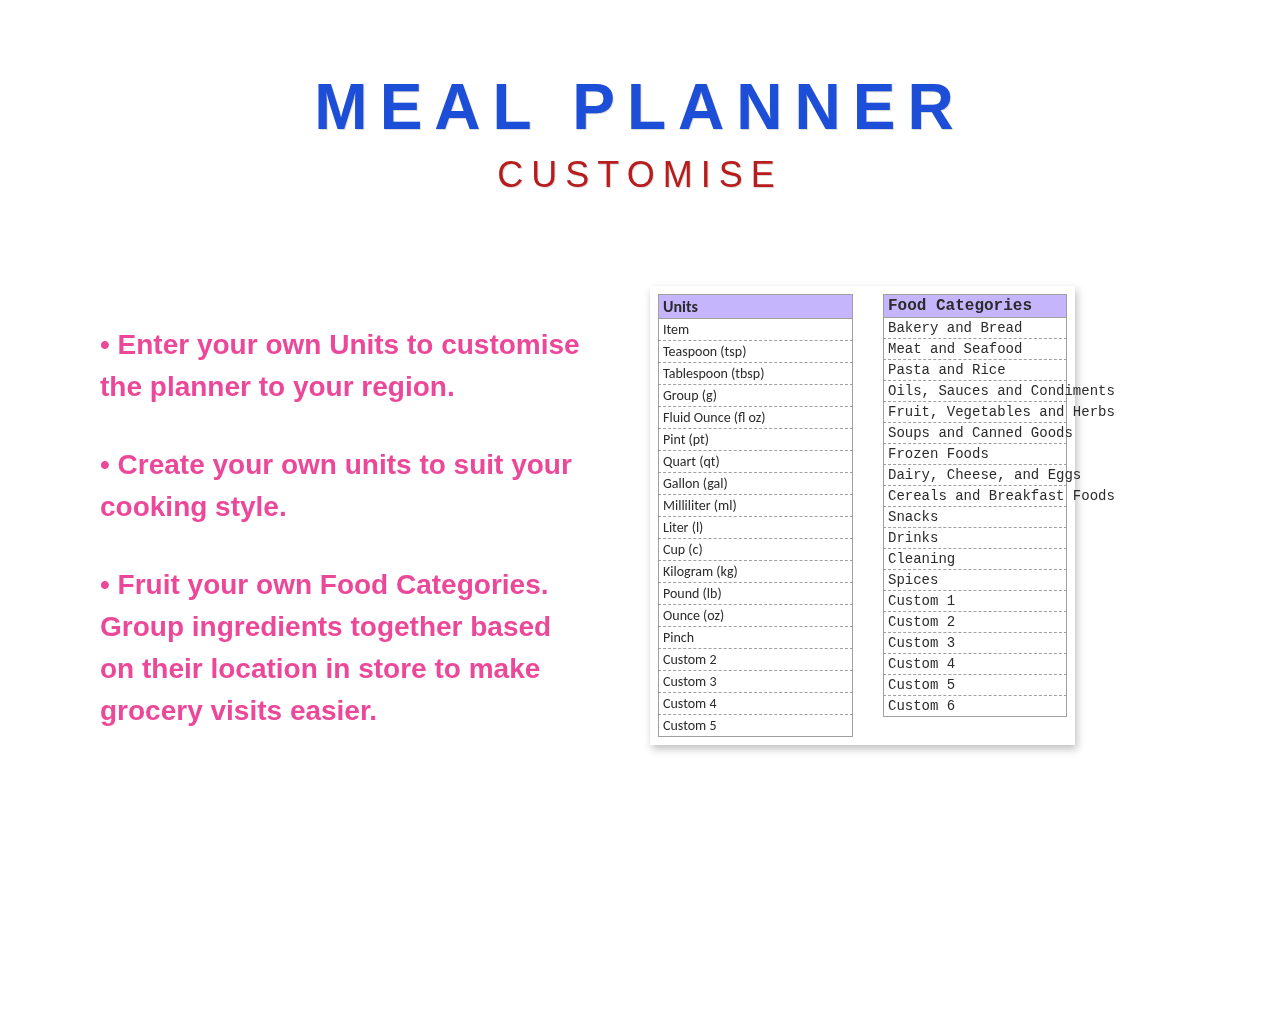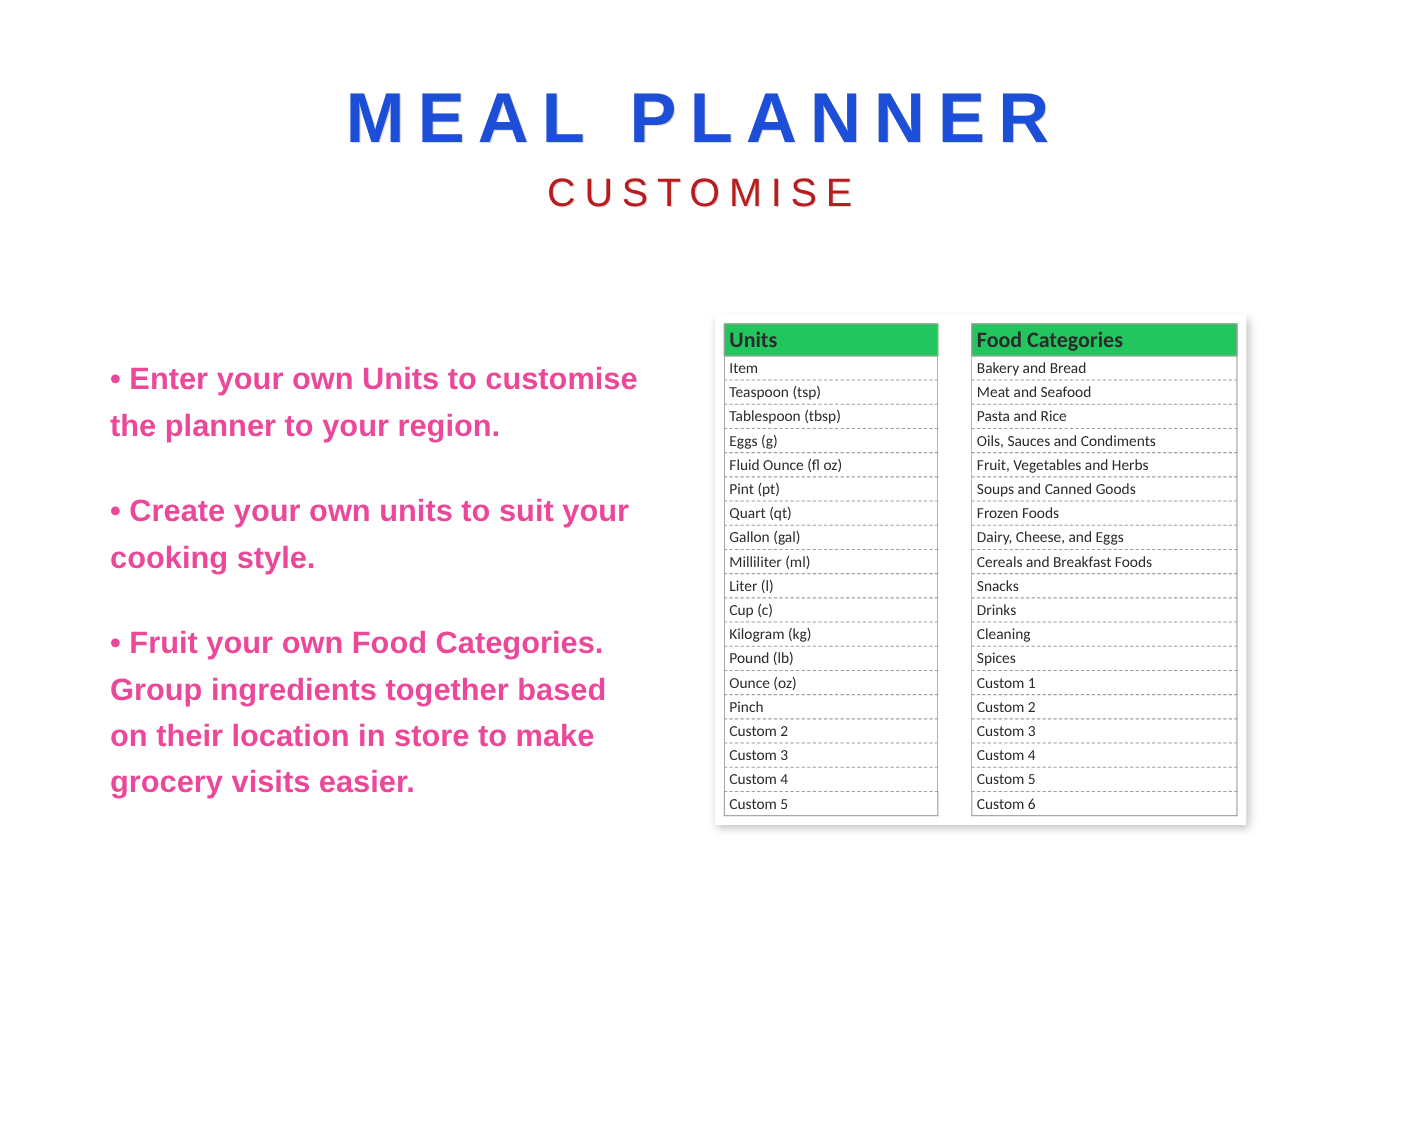--- a/index.html
+++ b/index.html
@@ -65,41 +65,41 @@
     padding: 8px;
     background: #ffffff;
     box-shadow: 2px 4px 8px rgba(0,0,0,0.25);
     align-self: flex-start;
   }
   .col {
     border-collapse: collapse;
     font-family: "Calibri", "Segoe UI", Arial, sans-serif;
   }
   .col-header {
-    background: #22c55e;
+    background: #c4b5fd;
     border: 1.5px solid #a0a0a0;
     padding: 2px 4px;
-    font-size: 20px;
+    font-size: 16px;
     font-weight: 700;
     color: #2b2b2b;
   }
   .col-cell {
     border-left: 1.5px solid #a0a0a0;
     border-right: 1.5px solid #a0a0a0;
     border-bottom: 1px dashed #a0a0a0;
     padding: 2px 4px;
     font-size: 14px;
     color: #2b2b2b;
     white-space: nowrap;
   }
   .col-cell:last-child {
     border-bottom: 1.5px solid #a0a0a0;
   }
   .units-col { width: 195px; }
-  .cats-col  { width: 242px; }
+  .cats-col  { width: 184px; font-family: Liberation Mono, monospace; }
 </style>
 </head>
 <body>
 
 <div class="page">
 
   <h1 class="title">MEAL PLANNER</h1>
   <h2 class="subtitle">CUSTOMISE</h2>
 
   <div class="content">
@@ -110,21 +110,21 @@
       <p class="bullet">Fruit your own Food Categories. Group ingredients together based on their location in store to make grocery visits easier.</p>
     </div>
 
     <div class="right">
 
       <div class="col units-col">
         <div class="col-header">Units</div>
         <div class="col-cell">Item</div>
         <div class="col-cell">Teaspoon (tsp)</div>
         <div class="col-cell">Tablespoon (tbsp)</div>
-        <div class="col-cell">Eggs (g)</div>
+        <div class="col-cell">Group (g)</div>
         <div class="col-cell">Fluid Ounce (fl oz)</div>
         <div class="col-cell">Pint (pt)</div>
         <div class="col-cell">Quart (qt)</div>
         <div class="col-cell">Gallon (gal)</div>
         <div class="col-cell">Milliliter (ml)</div>
         <div class="col-cell">Liter (l)</div>
         <div class="col-cell">Cup (c)</div>
         <div class="col-cell">Kilogram (kg)</div>
         <div class="col-cell">Pound (lb)</div>
         <div class="col-cell">Ounce (oz)</div>

